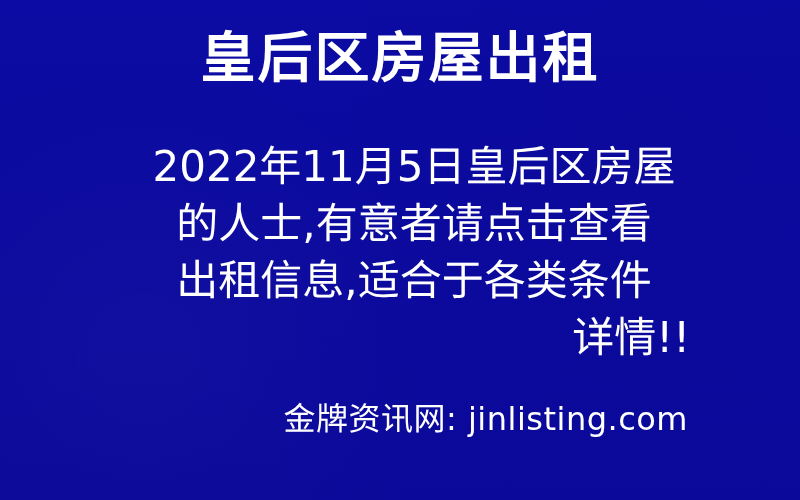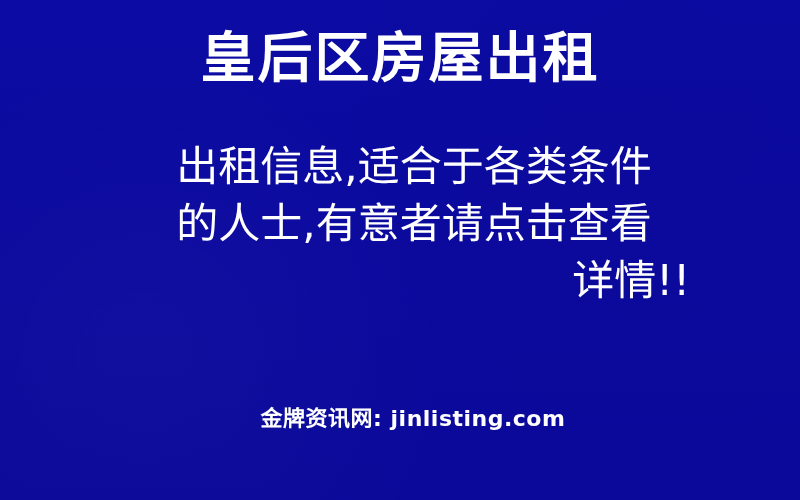--- a/index.html
+++ b/index.html
@@ -75,39 +75,40 @@
 
   .body-line.last {
     text-align: right;
   }
 
   .footer {
     position: absolute;
     top: 402px;
     left: 138px;
     width: 550px;
-    text-align: center;
+    text-align: right;
     color: #ffffff;
-    font-size: 22px;
+    font-size: 32px;
     line-height: 34px;
-    font-weight: 700;
+    font-weight: 400;
     letter-spacing: 0.5px;
     white-space: nowrap;
   }
 </style>
 </head>
 <body>
 
 <div class="poster">
   <div class="content">
 
     <div class="headline">皇后区房屋出租</div>
 
     <div class="body-block">
+      <div class="body-line">2022年11月5日皇后区房屋</div>
+      <div class="body-line">的人士,有意者请点击查看</div>
       <div class="body-line">出租信息,适合于各类条件</div>
-      <div class="body-line">的人士,有意者请点击查看</div>
       <div class="body-line last">详情!!</div>
     </div>
 
     <div class="footer">金牌资讯网: jinlisting.com</div>
 
   </div>
 </div>
 
 </body></html>

